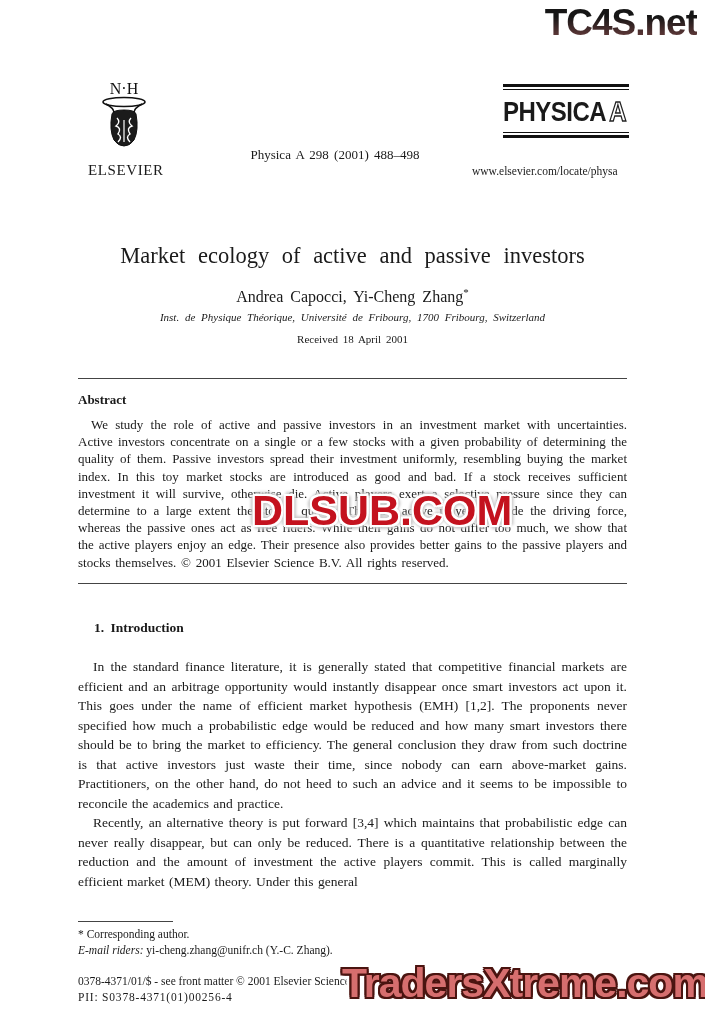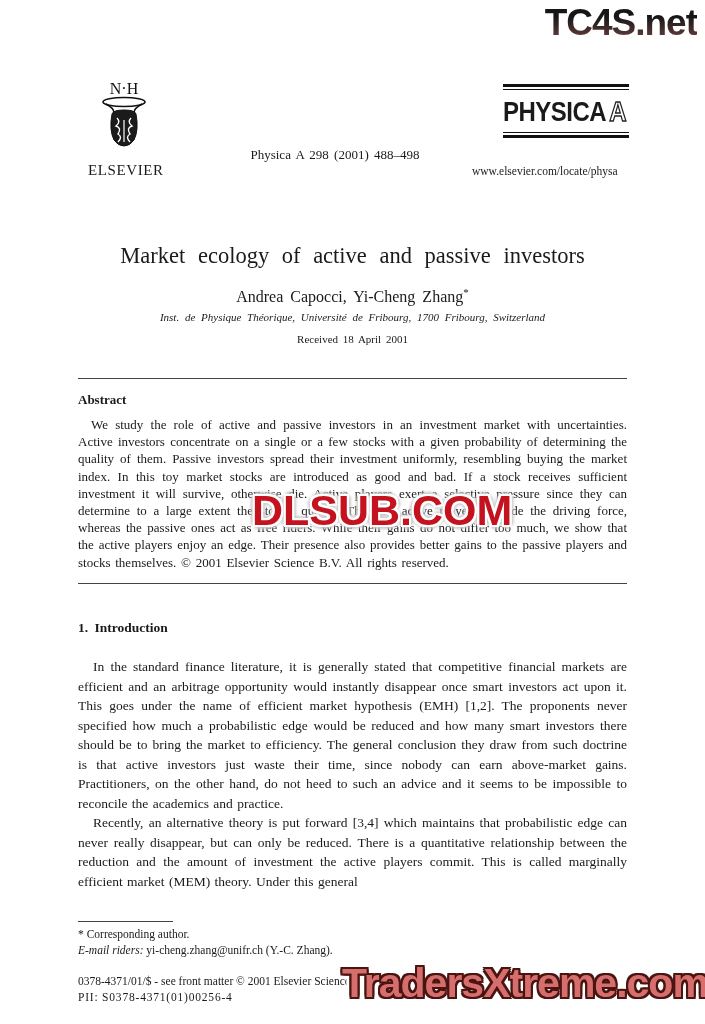--- a/index.html
+++ b/index.html
@@ -64,21 +64,21 @@
   .affil   { position:absolute; left:78px; top:311px; width:549px; text-align:center; font-size:11px; font-style:italic; word-spacing:3px; }
   .received{ position:absolute; left:78px; top:333px; width:549px; text-align:center; font-size:11px; word-spacing:2px; }
 
   
   .rule-abs-top { position:absolute; left:78px; top:378px; width:549px; height:1px; background:#444; }
   .abs-head { position:absolute; left:78px; top:392px; font-size:13px; font-weight:bold; }
   .abs-text { position:absolute; left:78px; top:416px; width:549px; font-size:13px; line-height:17.2px; text-align:justify; word-spacing:1.5px; text-indent:13px; }
   .rule-abs-bot { position:absolute; left:78px; top:583px; width:549px; height:1px; background:#444; }
 
   
-  .sec-head { position:absolute; left:78px; top:620px; font-size:13.5px; font-weight:bold; word-spacing:3px; }
+  .sec-head { position:absolute; left:94px; top:620px; font-size:13.5px; font-weight:bold; word-spacing:3px; }
   .body-text { position:absolute; left:78px; top:657px; width:549px; font-size:13.5px; line-height:19.5px; text-align:justify; word-spacing:1px; }
   .body-text p { text-indent:15px; }
 
   
   .fn-rule { position:absolute; left:78px; top:921px; width:95px; height:1px; background:#444; }
   .fn1 { position:absolute; left:78px; top:928px; font-size:11.5px; }
   .fn2 { position:absolute; left:78px; top:944px; font-size:11.5px; }
   .fn2 .em { font-style:italic; }
   .front-matter { position:absolute; left:78px; top:975px; font-size:11.5px; width:430px; }
   .pii { position:absolute; left:78px; top:991px; font-size:11.5px; letter-spacing:0.8px; }

